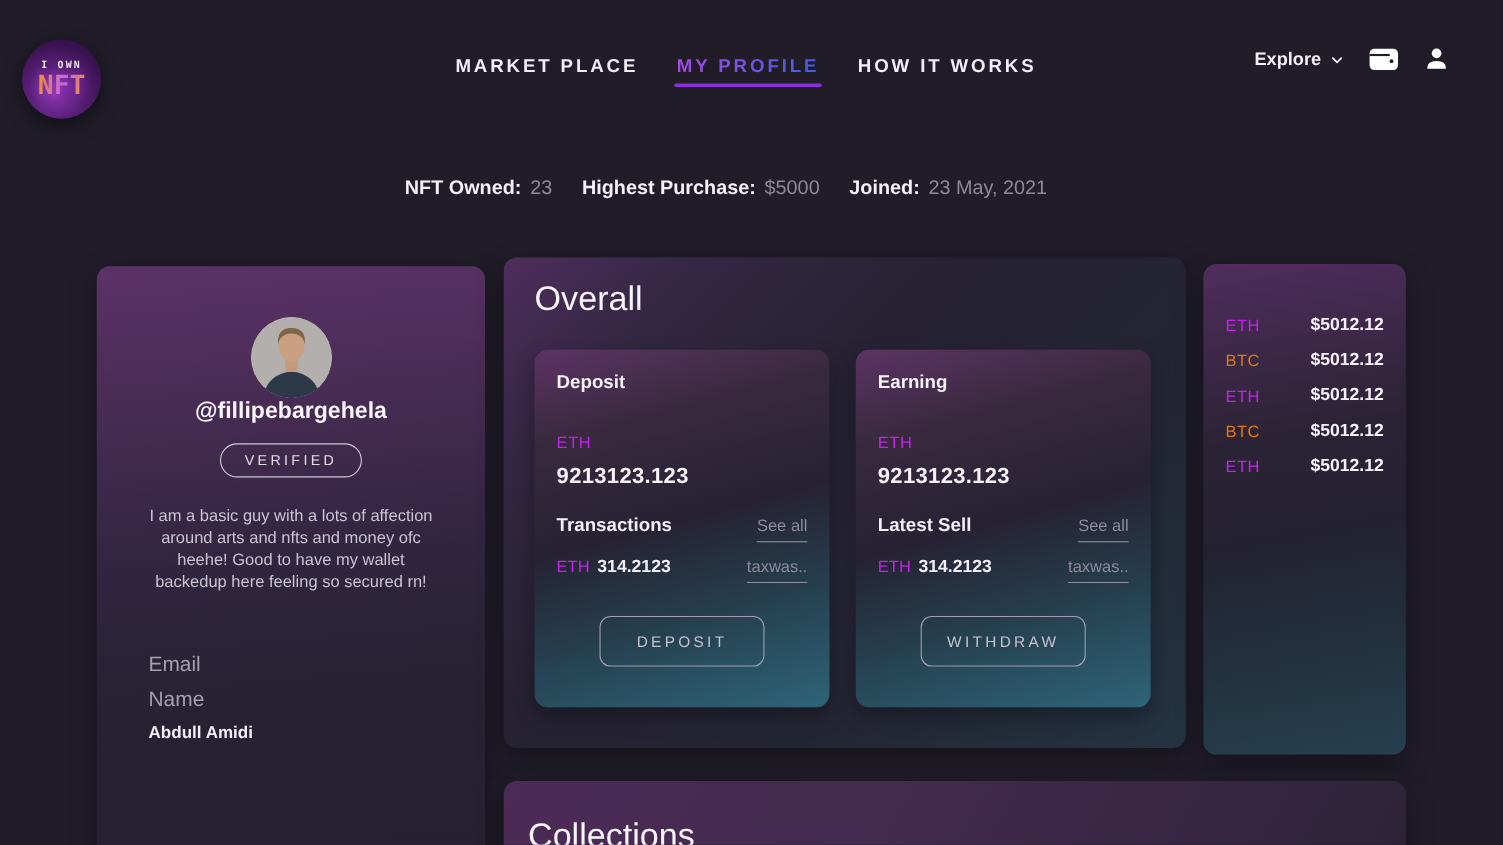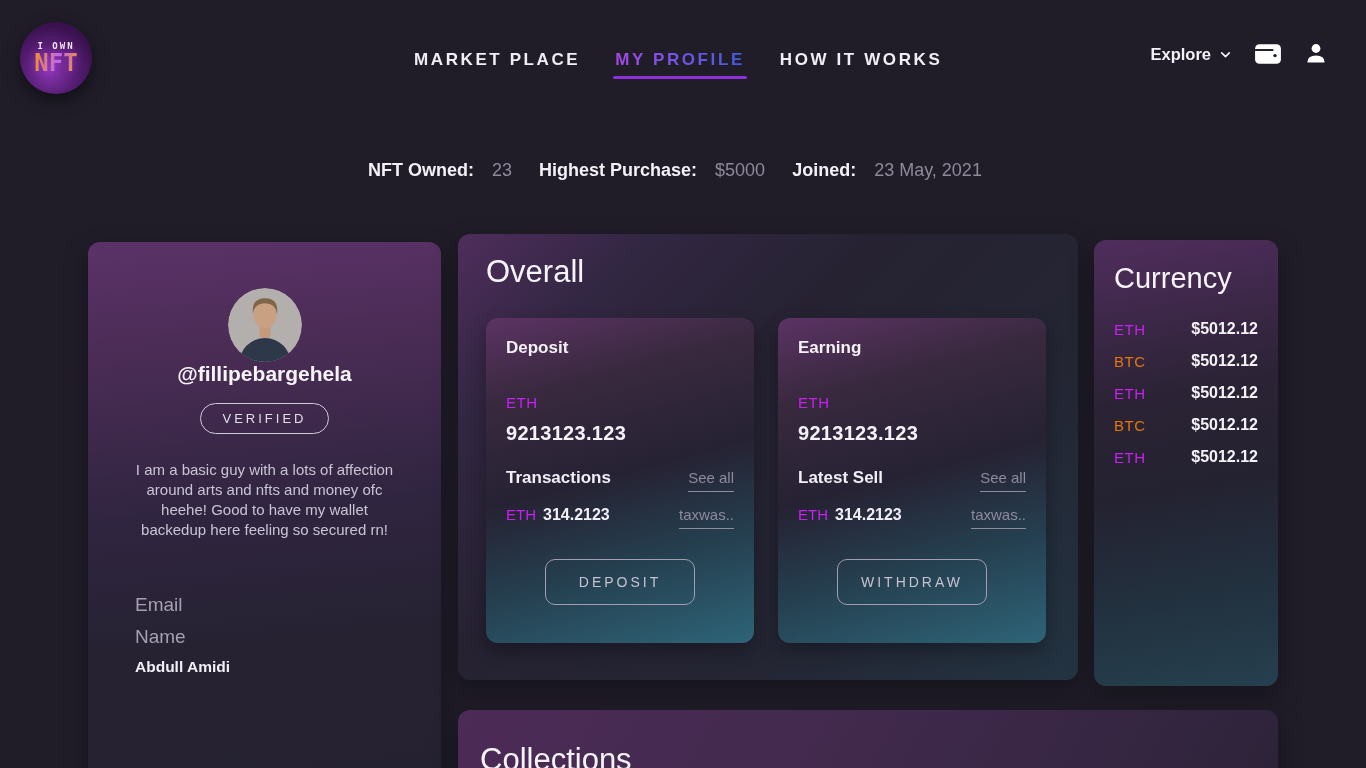--- a/index.html
+++ b/index.html
@@ -6,21 +6,21 @@
   html,body { width:1366px; height:768px; overflow:hidden; }
   body {
     background:#201d29;
     font-family:"Liberation Sans","DejaVu Sans",sans-serif;
     color:#f3f1f6;
   }
   .canvas { position:relative; width:1366px; height:768px; overflow:hidden; }
 
   
   .logo {
-    position:absolute; left:20px; top:22px; width:72px; height:72px;
+    position:absolute; left:20px; top:36px; width:72px; height:72px;
     border-radius:50%;
     background:radial-gradient(circle at 42% 68%, #8b36b4 0%, #5a1f78 38%, #3a1250 70%, #2b0e3c 100%);
     box-shadow:0 6px 16px rgba(0,0,0,.5);
     display:flex; flex-direction:column; align-items:center; justify-content:center;
     cursor:pointer;
   }
   .logo-top {
     font-family:"DejaVu Sans Mono",monospace;
     font-size:9px; letter-spacing:2px; color:#efe9f2; font-weight:700;
   }
@@ -41,35 +41,35 @@
   }
   .nav-item.active {
     background:linear-gradient(90deg,#a44ae6 0%, #3f5ee2 100%);
     -webkit-background-clip:text; background-clip:text; color:transparent;
   }
   .nav-item.active::after {
     content:""; position:absolute; left:-2px; right:-2px; bottom:-9px;
     height:3px; border-radius:2px; background:#8c2fd9;
   }
   .nav-right {
-    position:absolute; right:38px; top:42px;
+    position:absolute; right:48px; top:42px;
     display:flex; align-items:center; gap:22px;
   }
   .explore {
     display:flex; align-items:center; gap:8px;
     font-size:16.5px; font-weight:700; color:#f3f1f6; cursor:pointer;
   }
   .icon-btn { cursor:pointer; display:flex; align-items:center; }
 
   
   .stats {
     position:absolute; left:368px; top:160px;
     display:flex; gap:27px; align-items:baseline;
   }
-  .stat { font-size:18px; display:flex; gap:18px; align-items:baseline; }
+  .stat { font-size:18px; display:flex; gap:8px; align-items:baseline; }
   .stat .lbl { font-weight:700; color:#f3f1f6; }
   .stat .val { color:#8e8899; }
 
   
   .panel { position:absolute; border-radius:12px; box-shadow:0 10px 24px rgba(0,0,0,.35); }
 
   .profile-card {
     left:88px; top:242px; width:353px; height:640px;
     background:linear-gradient(175deg,#5b3268 0%, #4a2c55 18%, #302540 42%, #262232 62%, #242131 100%);
     display:flex; flex-direction:column; align-items:center;
@@ -255,21 +255,20 @@
           </span>
           <a class="link-underline">taxwas..</a>
         </div>
         <button class="action-btn">WITHDRAW</button>
       </div>
 
     </div>
   </section>
 
   <aside class="panel currency-panel">
-    <h2 class="panel-title">Currency</h2>
     <div class="cur-rows">
       <div class="cur-row">
         <span class="cur-sym" style="color: rgb(198, 33, 238);">ETH</span>
         <span class="cur-val">$5012.12</span>
       </div>
       <div class="cur-row">
         <span class="cur-sym" style="color: rgb(224, 120, 12);">BTC</span>
         <span class="cur-val">$5012.12</span>
       </div>
       <div class="cur-row">

